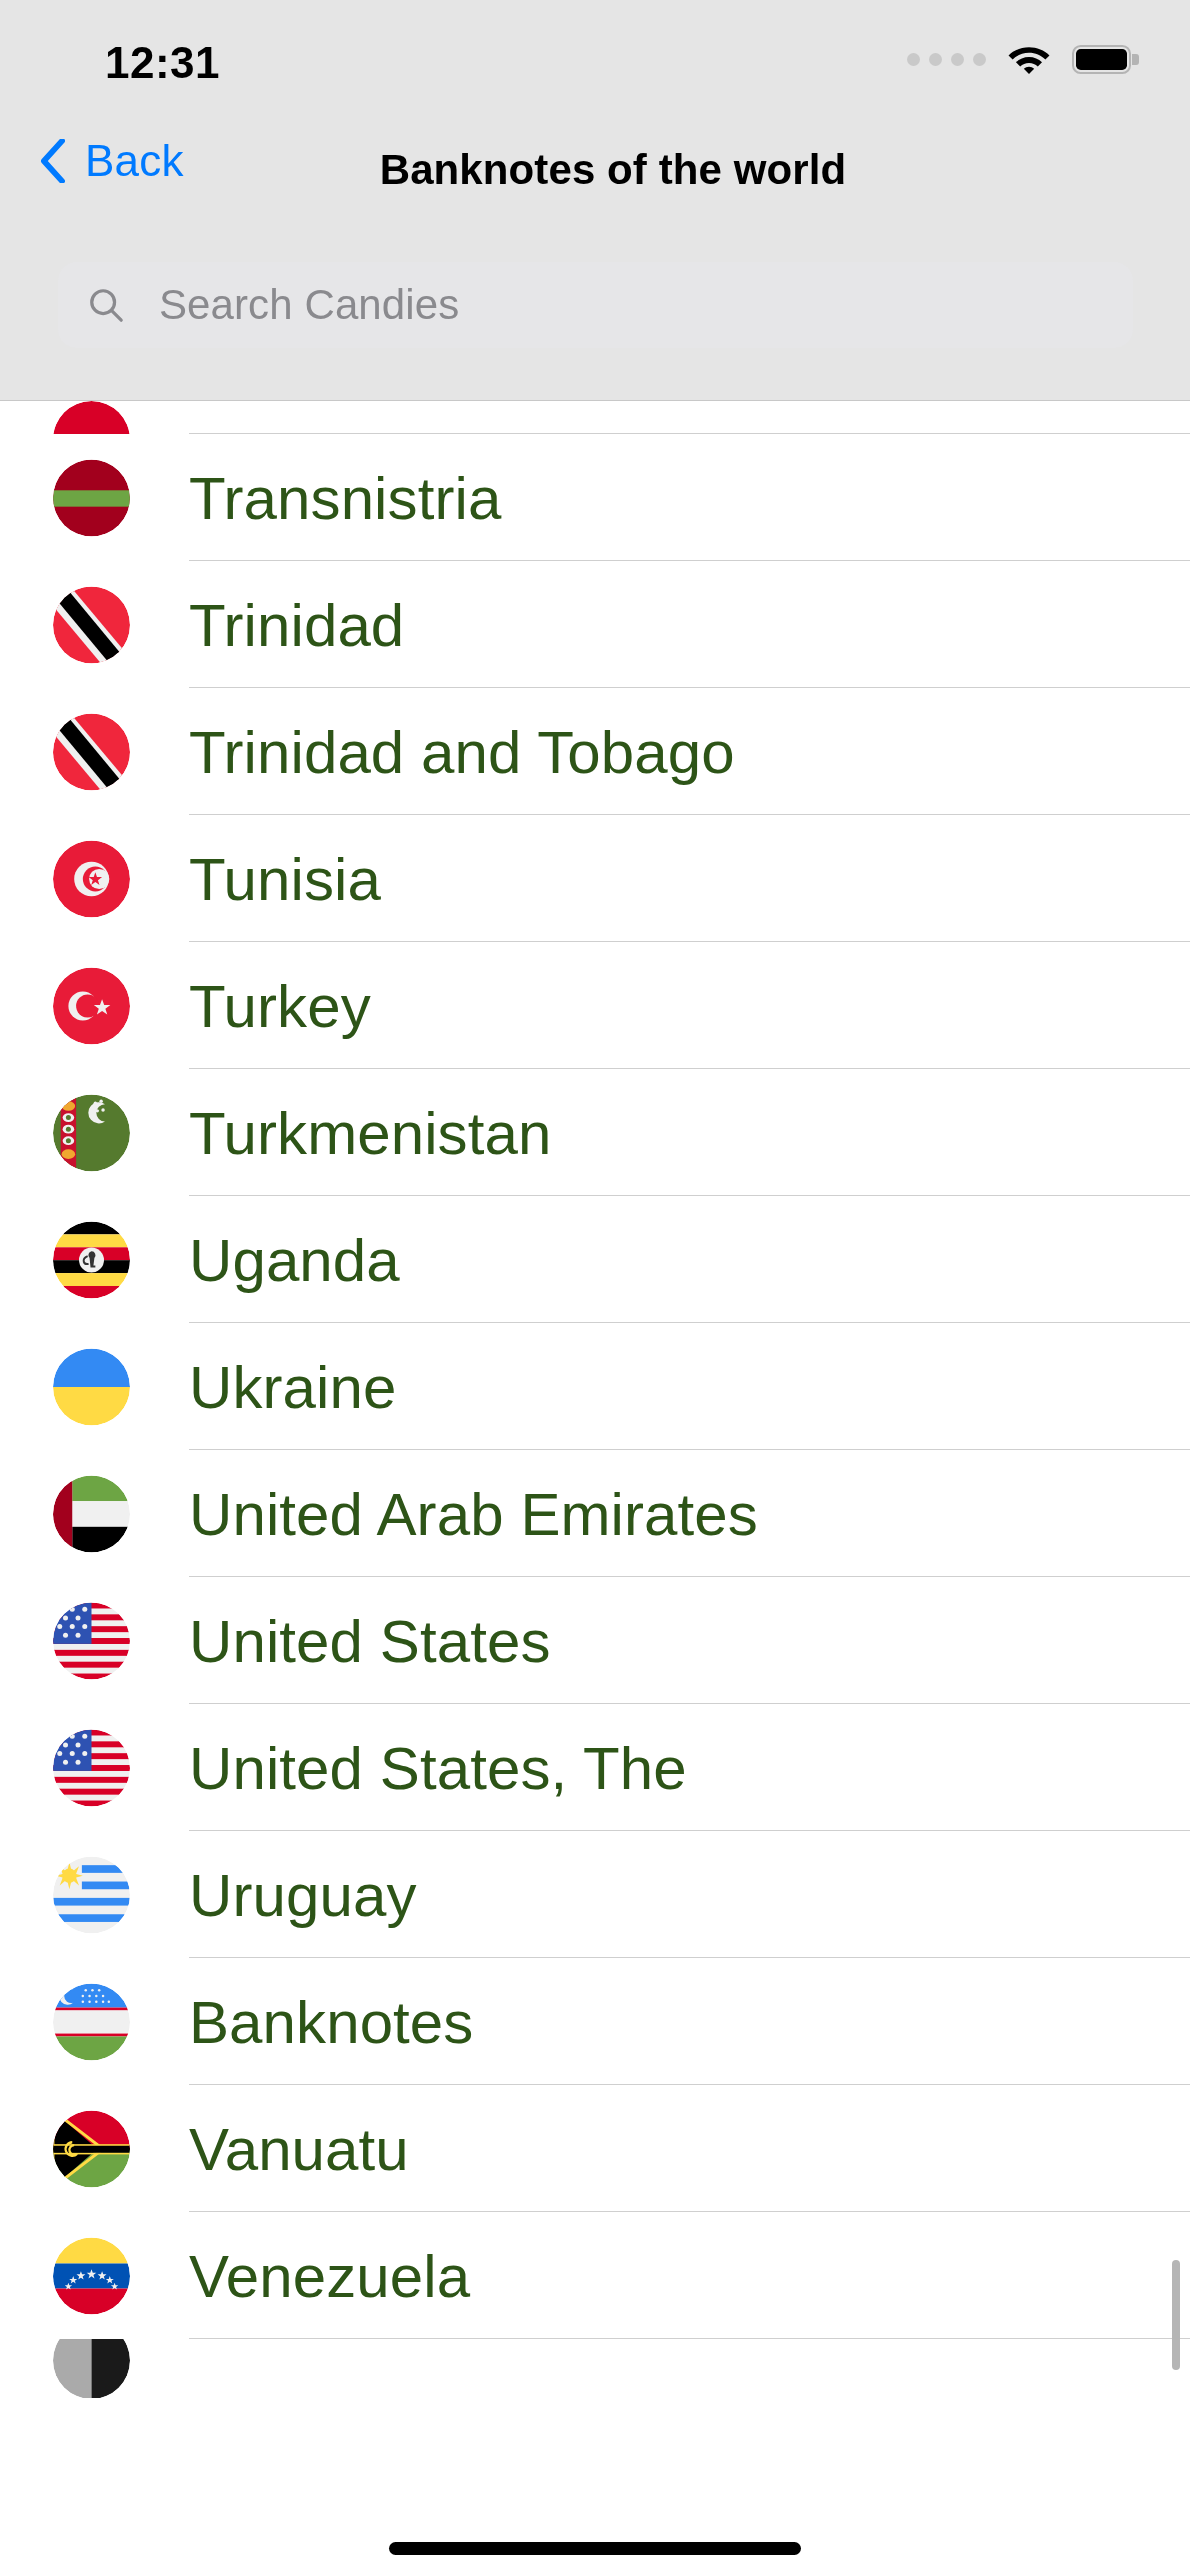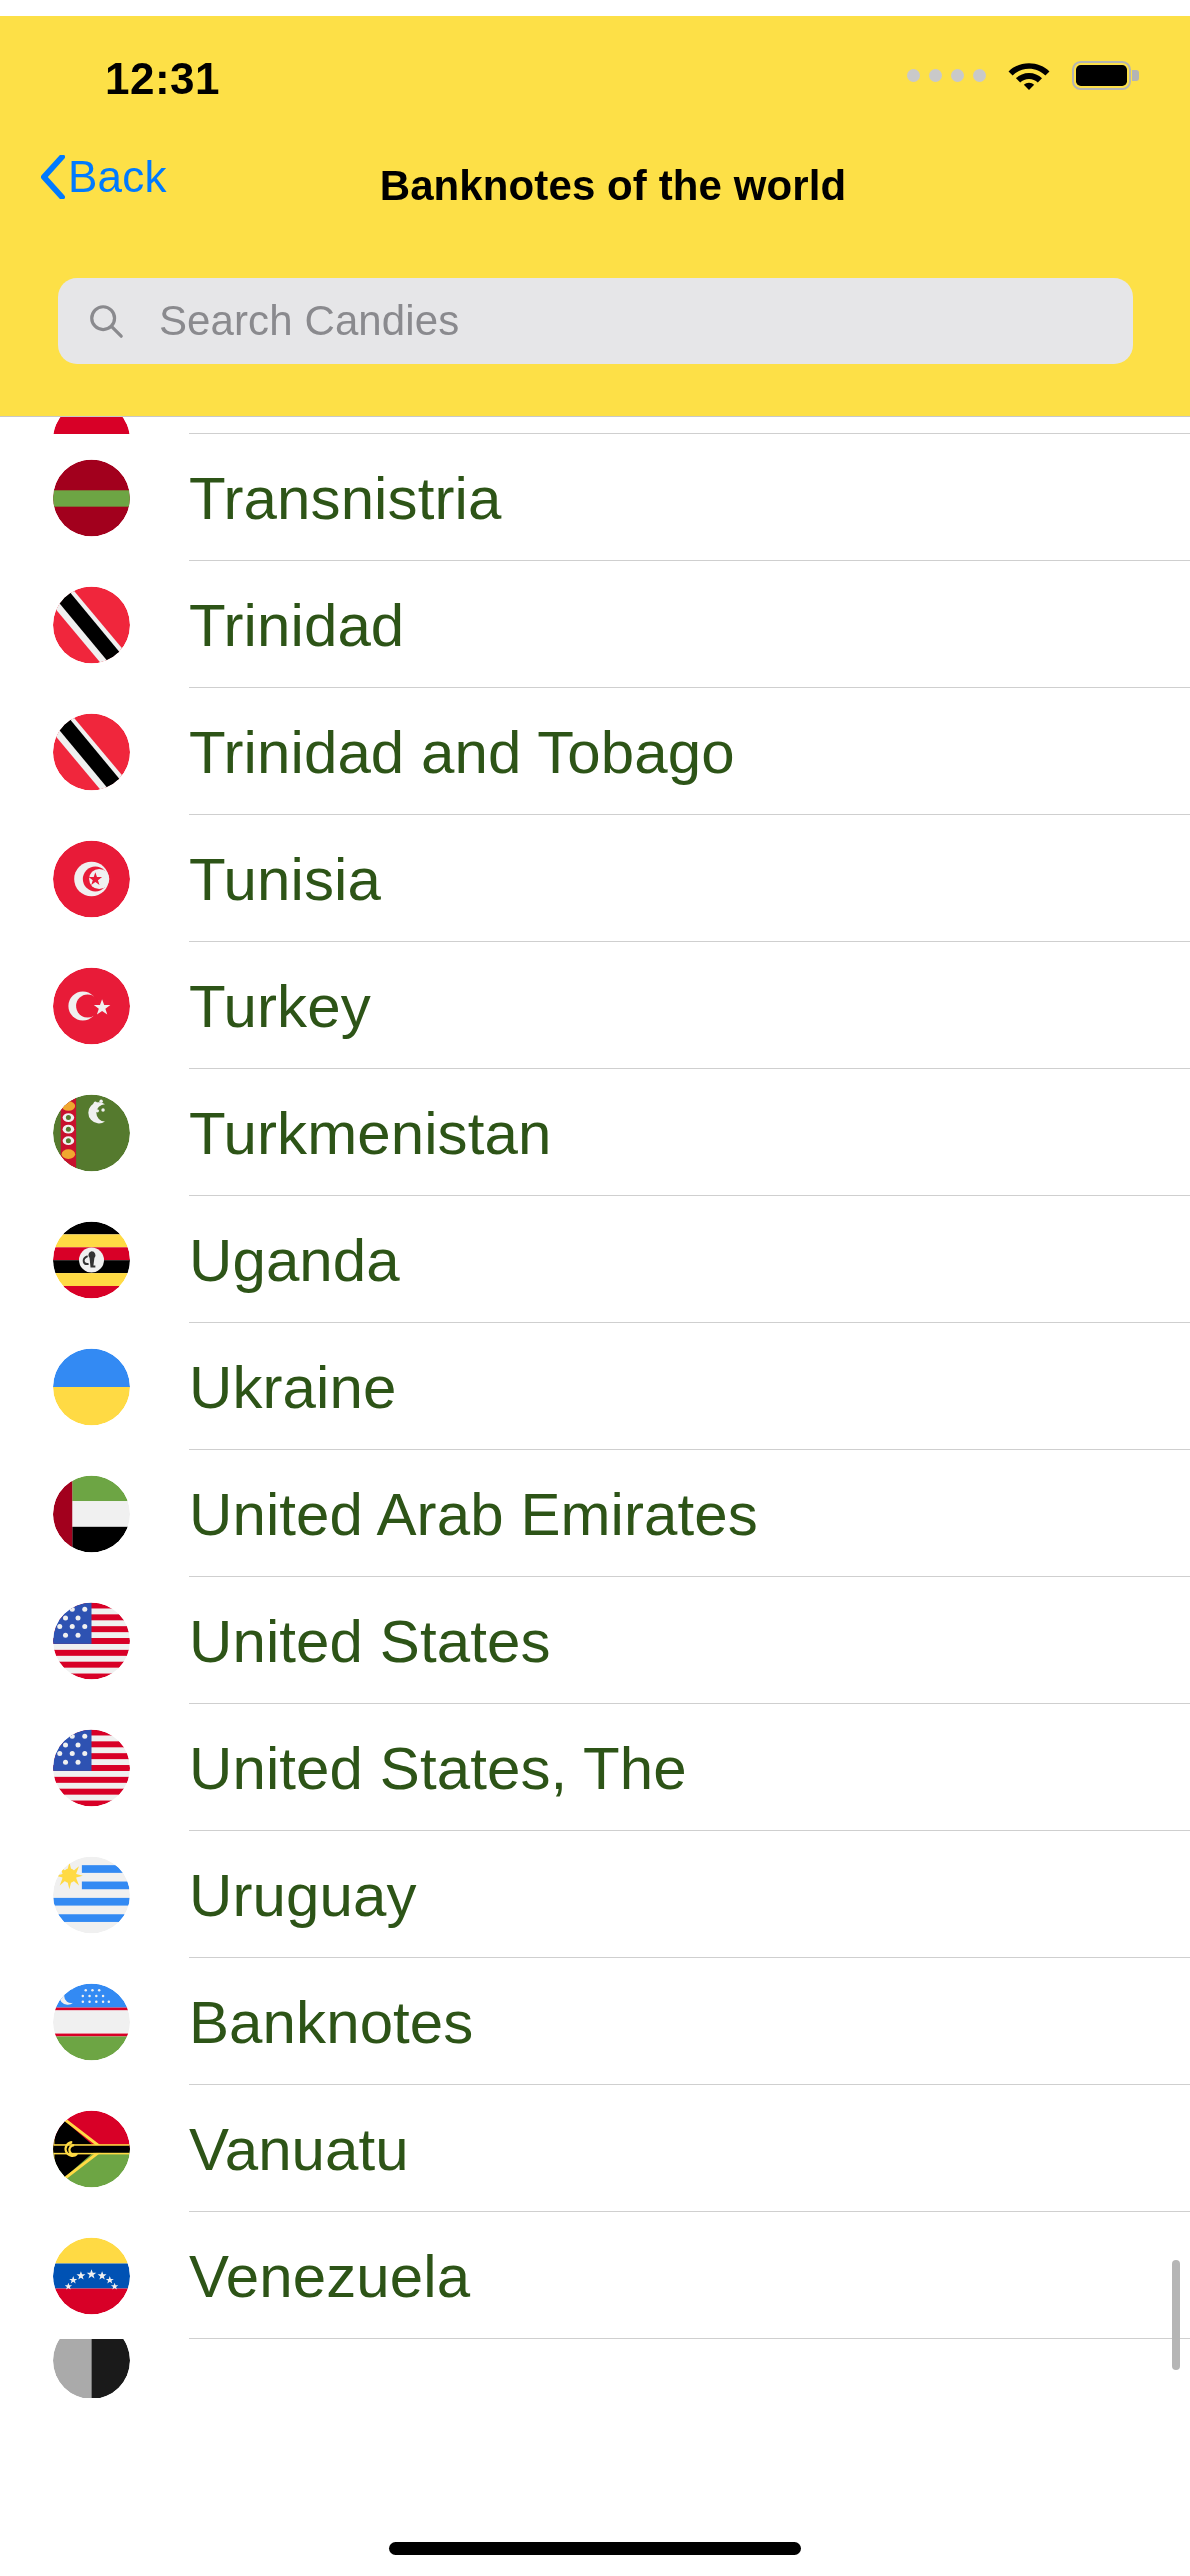--- a/index.html
+++ b/index.html
@@ -7,22 +7,22 @@
     width:1190px; height:2576px;
     background:#ffffff;
     font-family:"Liberation Sans", sans-serif;
     -webkit-font-smoothing:antialiased;
     overflow:hidden;
   }
   #screen { position:relative; width:1190px; height:2576px; background:#fff; overflow:hidden; }
 
   
   .header {
-    position:absolute; top:16px; left:0; width:1190px; height:401px;
-    background:#fde047;
+    position:absolute; top:0; left:0; width:1190px; height:401px;
+    background:#e5e5e5;
     border-bottom:1px solid #c8c8c8;
     z-index:30;
   }
 
   
   .statusbar { position:relative; height:115px; }
   .sb-time {
     position:absolute; left:105px; top:38px;
     font-size:44px; font-weight:700; color:#000; letter-spacing:0.5px;
   }
@@ -34,21 +34,21 @@
   .sb-batt .shell {
     position:absolute; inset:0; border:2.9px solid #b4b4b4; border-radius:8.6px; background:transparent;
   }
   .sb-batt .fill { position:absolute; left:3.8px; top:3.8px; right:3.8px; bottom:3.8px; background:#000; border-radius:4.8px; }
   .sb-batt .nub { position:absolute; right:-7.7px; top:8.6px; width:6.7px; height:11.5px; background:#b4b4b4; border-radius:0 2.9px 2.9px 0; }
 
   
   .navbar { position:relative; height:105px; }
   .back-btn {
     position:absolute; left:40px; top:21px;
-    display:flex; align-items:center; gap:3px;
+    display:flex; align-items:center; gap:20px;
     cursor:pointer;
   }
   .back-chevron { width:25px; height:44px; display:block; }
   .back-label { font-size:44px; color:#007aff; font-weight:400; letter-spacing:0.2px; }
   .nav-title {
     position:absolute; left:0; right:0; top:31px; text-align:center;
     font-size:42px; font-weight:700; color:#000; letter-spacing:0.1px;margin-left:36px;
   }
 
   

